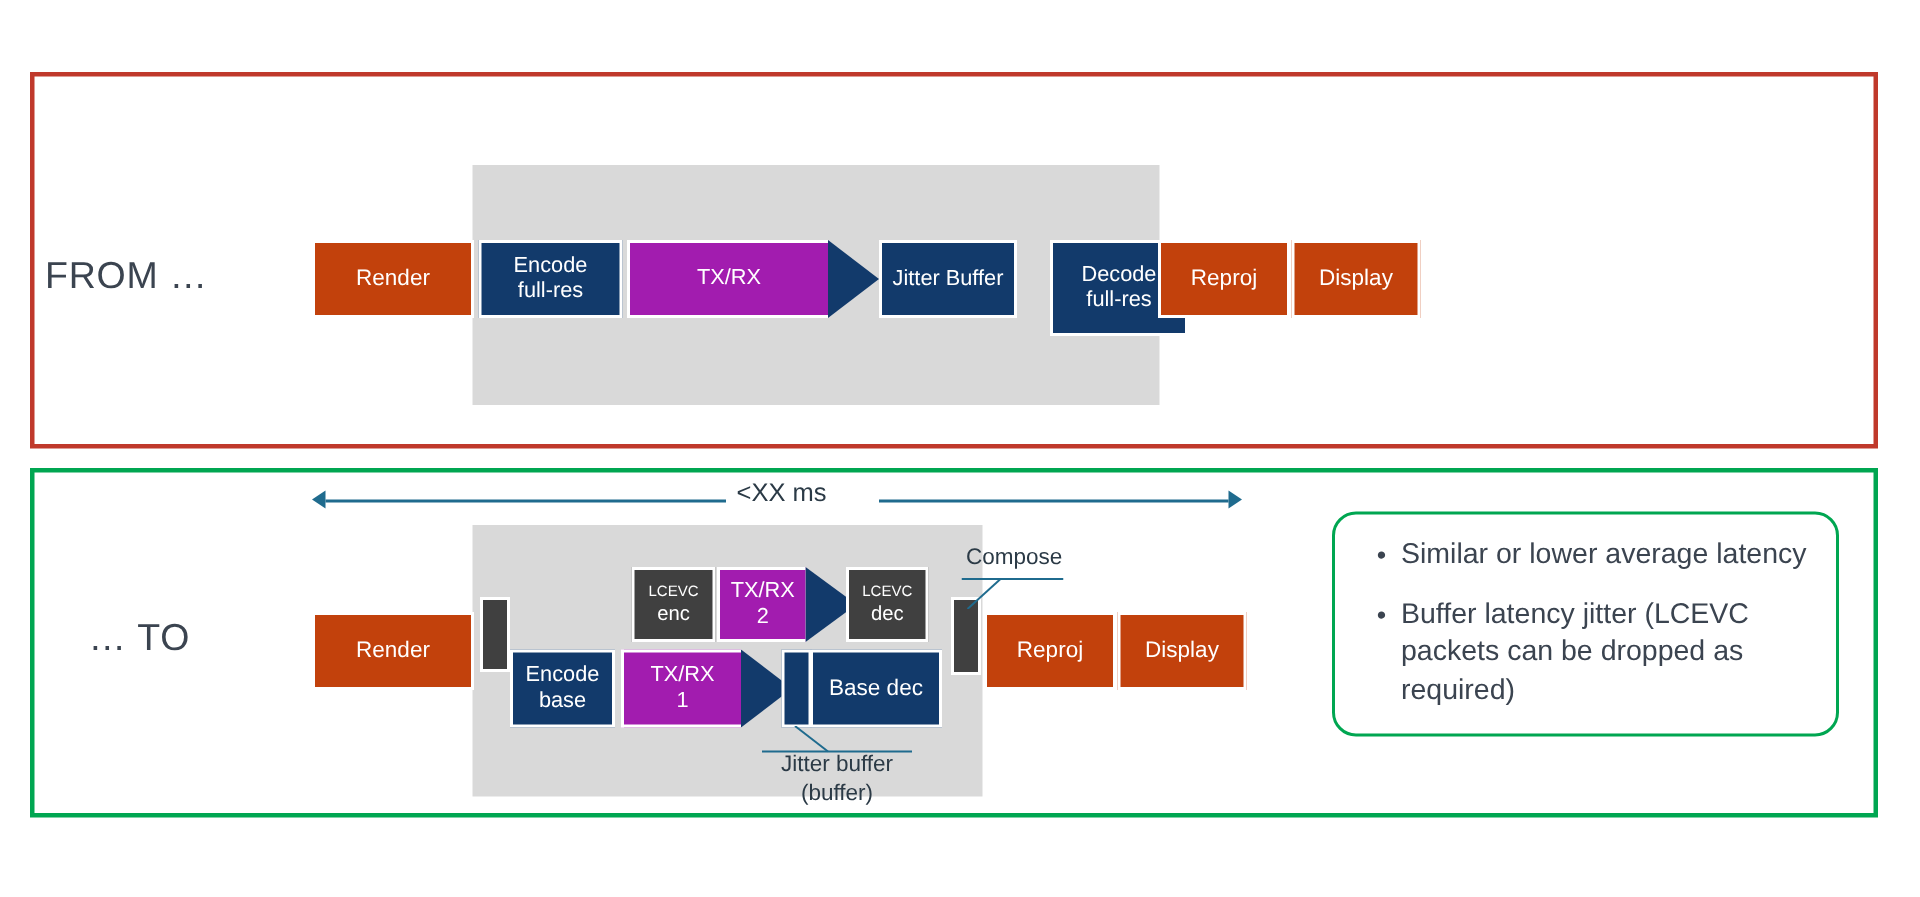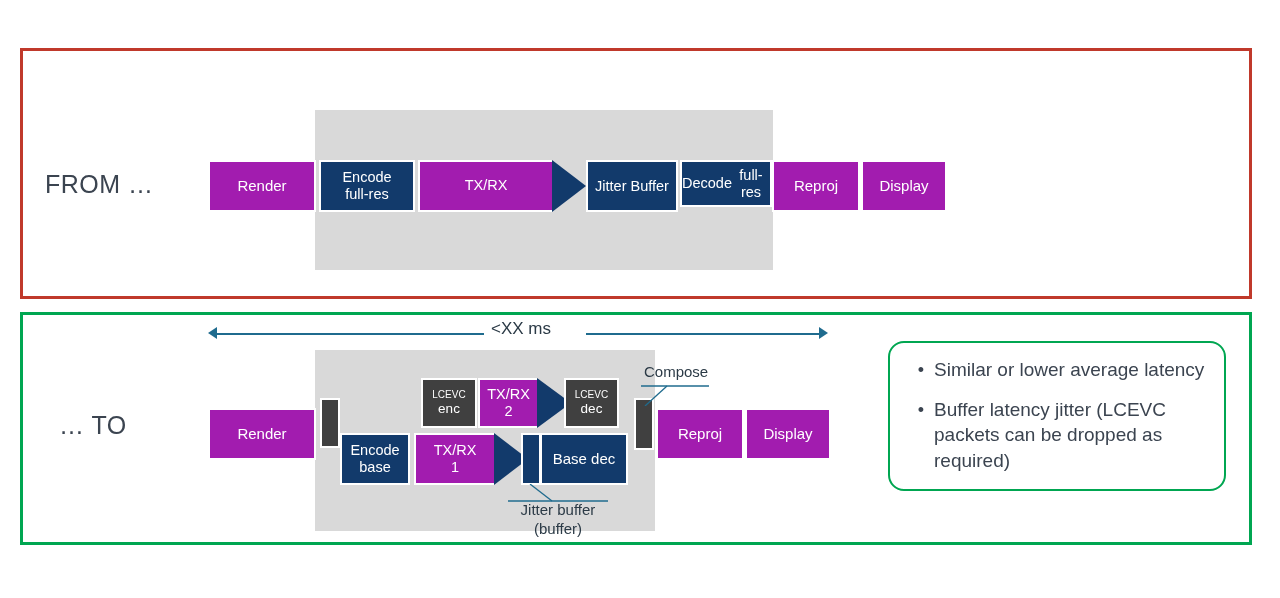--- a/index.html
+++ b/index.html
@@ -13,21 +13,21 @@
   
   .frame{position:absolute;box-sizing:border-box;background:transparent;}
   .frame-from{left:20px;top:48px;width:1232px;height:251px;border:3px solid #c0392b;}
   .frame-to{left:20px;top:312px;width:1232px;height:233px;border:3px solid #00a651;}
 
   
   .row-label{
     position:absolute;color:#3b4450;font-size:25px;letter-spacing:.5px;
     font-weight:400;white-space:nowrap;
   }
-  .label-from{left:45px;top:170px;}
+  .label-from{left:30px;top:170px;}
   .label-to{left:45px;top:411px;margin-left:14px;}
 
   
   .grey{position:absolute;background:#d9d9d9;}
   .grey-1{left:315px;top:110px;width:458px;height:160px;}
   .grey-2{left:315px;top:350px;width:340px;height:181px;}
 
   
   .tl{position:absolute;height:20px;}
   .tl-line{position:absolute;top:9px;height:1.6px;background:#1f6b8e;}
@@ -37,21 +37,21 @@
   .arrow-right{border-left:9px solid #1f6b8e;}
   .tl-text{position:absolute;top:-5px;color:#2b3a46;font-size:17px;white-space:nowrap;}
 
   
   .box{
     position:absolute;box-sizing:border-box;
     display:flex;align-items:center;justify-content:center;
     color:#ffffff;text-align:center;line-height:1.15;
     border:2px solid #ffffff;
   }
-  .teal{background:#a21caf;}
+  .teal{background:#c2410c;}
   .navy{background:#123a6b;}
   .bright{background:#404040;}
   .fs16{font-size:15px;}
   .fs15{font-size:14.5px;}
   .fs13{font-size:13.5px;}
   .fs10{font-size:10px;}
 
   
   .chev{
     position:absolute;box-sizing:border-box;background:#a21caf;
@@ -113,21 +113,21 @@
       <svg viewBox="0 0 34 56" preserveAspectRatio="none">
         <polygon points="0,0 34,28 0,56" fill="#123a6b"></polygon>
       </svg>
     </span>
   </div>
 
   <div class="box navy fs15" style="left:586px;top:160px;width:92px;height:52px;">
     <span>Jitter Buffer</span>
   </div>
 
-  <div class="box navy fs15" style="left:680px;top:160px;width:92px;height:47px;flex-direction:row;">
+  <div class="box navy fs15" style="left:700px;top:160px;width:92px;height:64px;flex-direction:column;">
     <span>Decode</span>
     <span>full-res</span>
   </div>
 
   <div class="box teal fs16" style="left:772px;top:160px;width:88px;height:52px;">
     <span>Reproj</span>
   </div>
 
   <div class="box teal fs16" style="left:861px;top:160px;width:86px;height:52px;">
     <span>Display</span>

